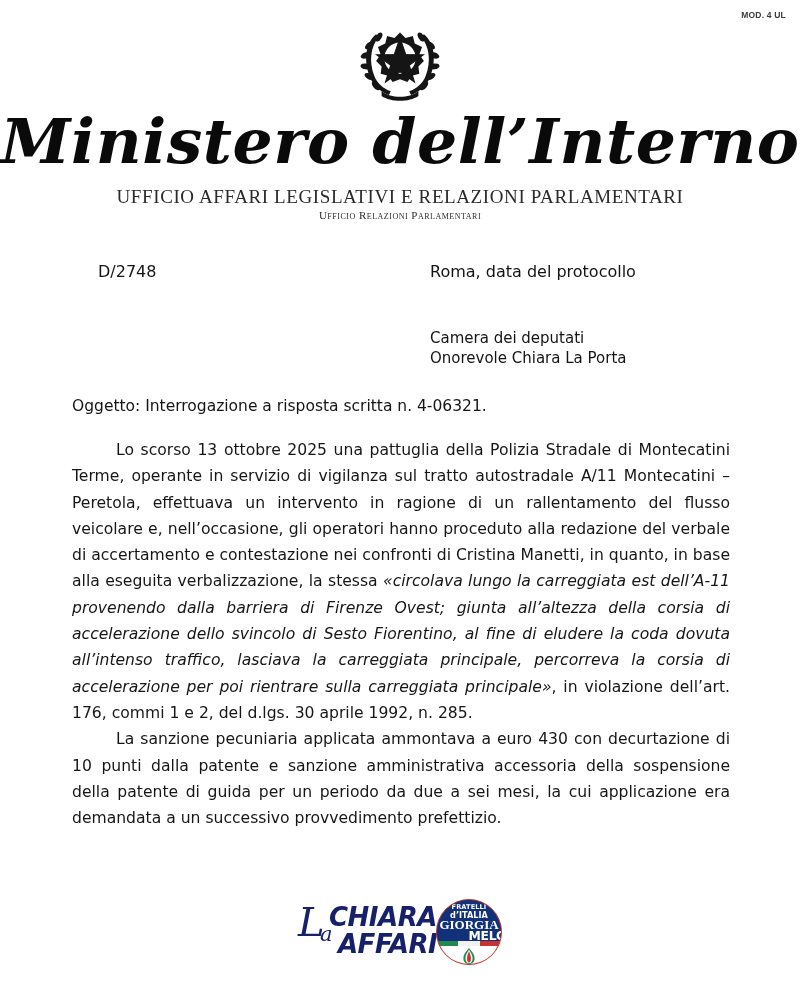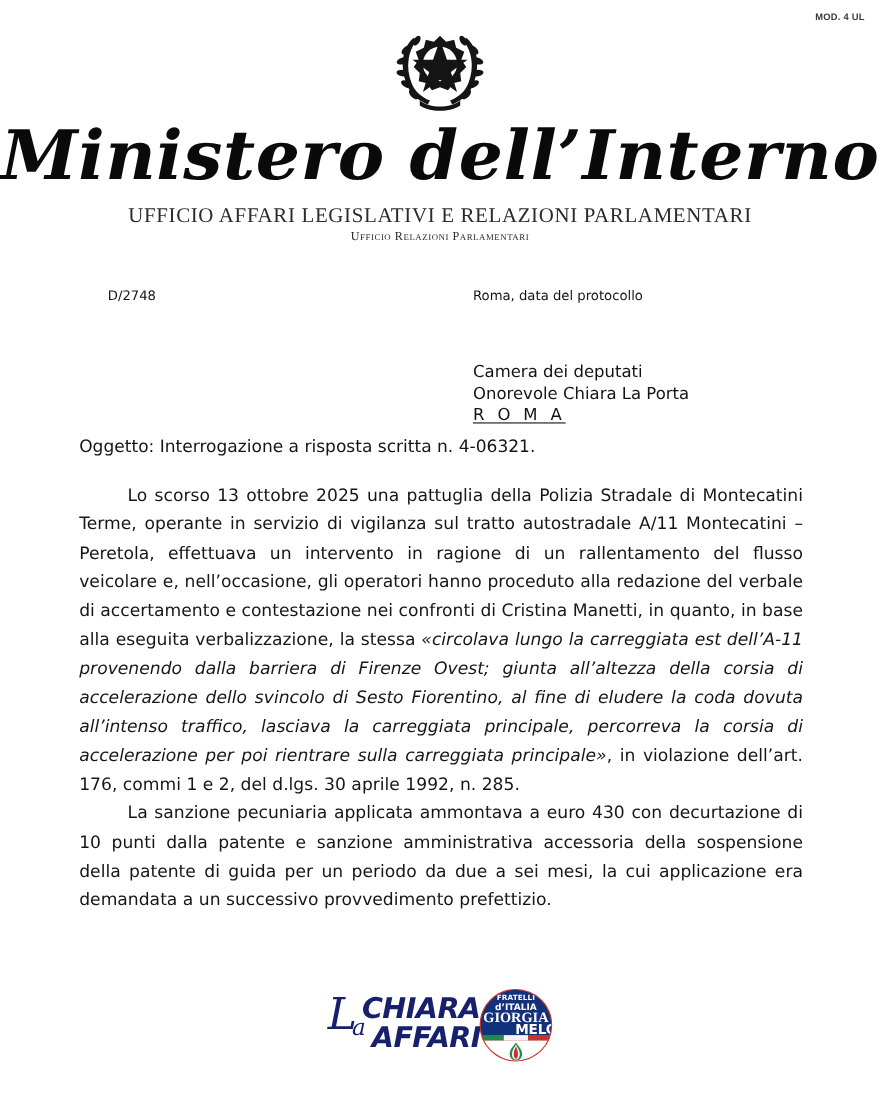--- a/index.html
+++ b/index.html
@@ -94,21 +94,21 @@
   }
 
   
   .proto-row {
     position: absolute;
     top: 262px;
     left: 0;
     width: 800px;
     height: 22px;
     font-family: "DejaVu Sans", sans-serif;
-    font-size: 12px;
+    font-size: 16px;
     color: #141414;
   }
   .proto-num {
     position: absolute;
     left: 98px;
     top: 0;
   }
   .proto-place {
     position: absolute;
     left: 430px;
@@ -374,21 +374,20 @@
   <div class="office-line2">Ufficio Relazioni Parlamentari</div>
 
   <div class="proto-row">
     <span class="proto-num">D/2748</span>
     <span class="proto-place">Roma, data del protocollo</span>
   </div>
 
   <div class="addressee">
     <div>Camera dei deputati</div>
     <div>Onorevole Chiara La Porta</div>
-    <div class="addr-city">R O M A</div>
   </div>
 
   <div class="subject">Oggetto: Interrogazione a risposta scritta n. 4-06321.</div>
 
   <div class="body-block">
       <p><span>Lo scorso 13 ottobre 2025 una pattuglia della Polizia Stradale di Montecatini Terme, operante  in servizio di vigilanza sul tratto autostradale A/11 Montecatini – Peretola, effettuava un intervento in ragione di un rallentamento del flusso  veicolare e, nell’occasione, gli operatori hanno proceduto alla redazione del verbale di accertamento e contestazione nei confronti di Cristina Manetti, in quanto, in base alla eseguita verbalizzazione, la stessa </span><span class="quote-it">«circolava lungo la carreggiata est dell’A-11 provenendo dalla barriera di Firenze Ovest; giunta all’altezza della corsia di accelerazione dello svincolo di Sesto Fiorentino, al fine di eludere la coda dovuta all’intenso traffico, lasciava la carreggiata principale, percorreva la corsia di accelerazione per poi rientrare sulla carreggiata principale»</span><span>, in violazione dell’art. 176, commi 1 e 2, del d.lgs. 30 aprile 1992, n. 285.</span></p>
       <p><span>La sanzione pecuniaria applicata ammontava a euro 430 con decurtazione di 10 punti dalla patente e sanzione amministrativa accessoria della sospensione della patente di guida per un periodo da due a sei mesi, la cui applicazione era demandata a un successivo provvedimento prefettizio.</span></p>
     </div>
 
   <div class="footer">

